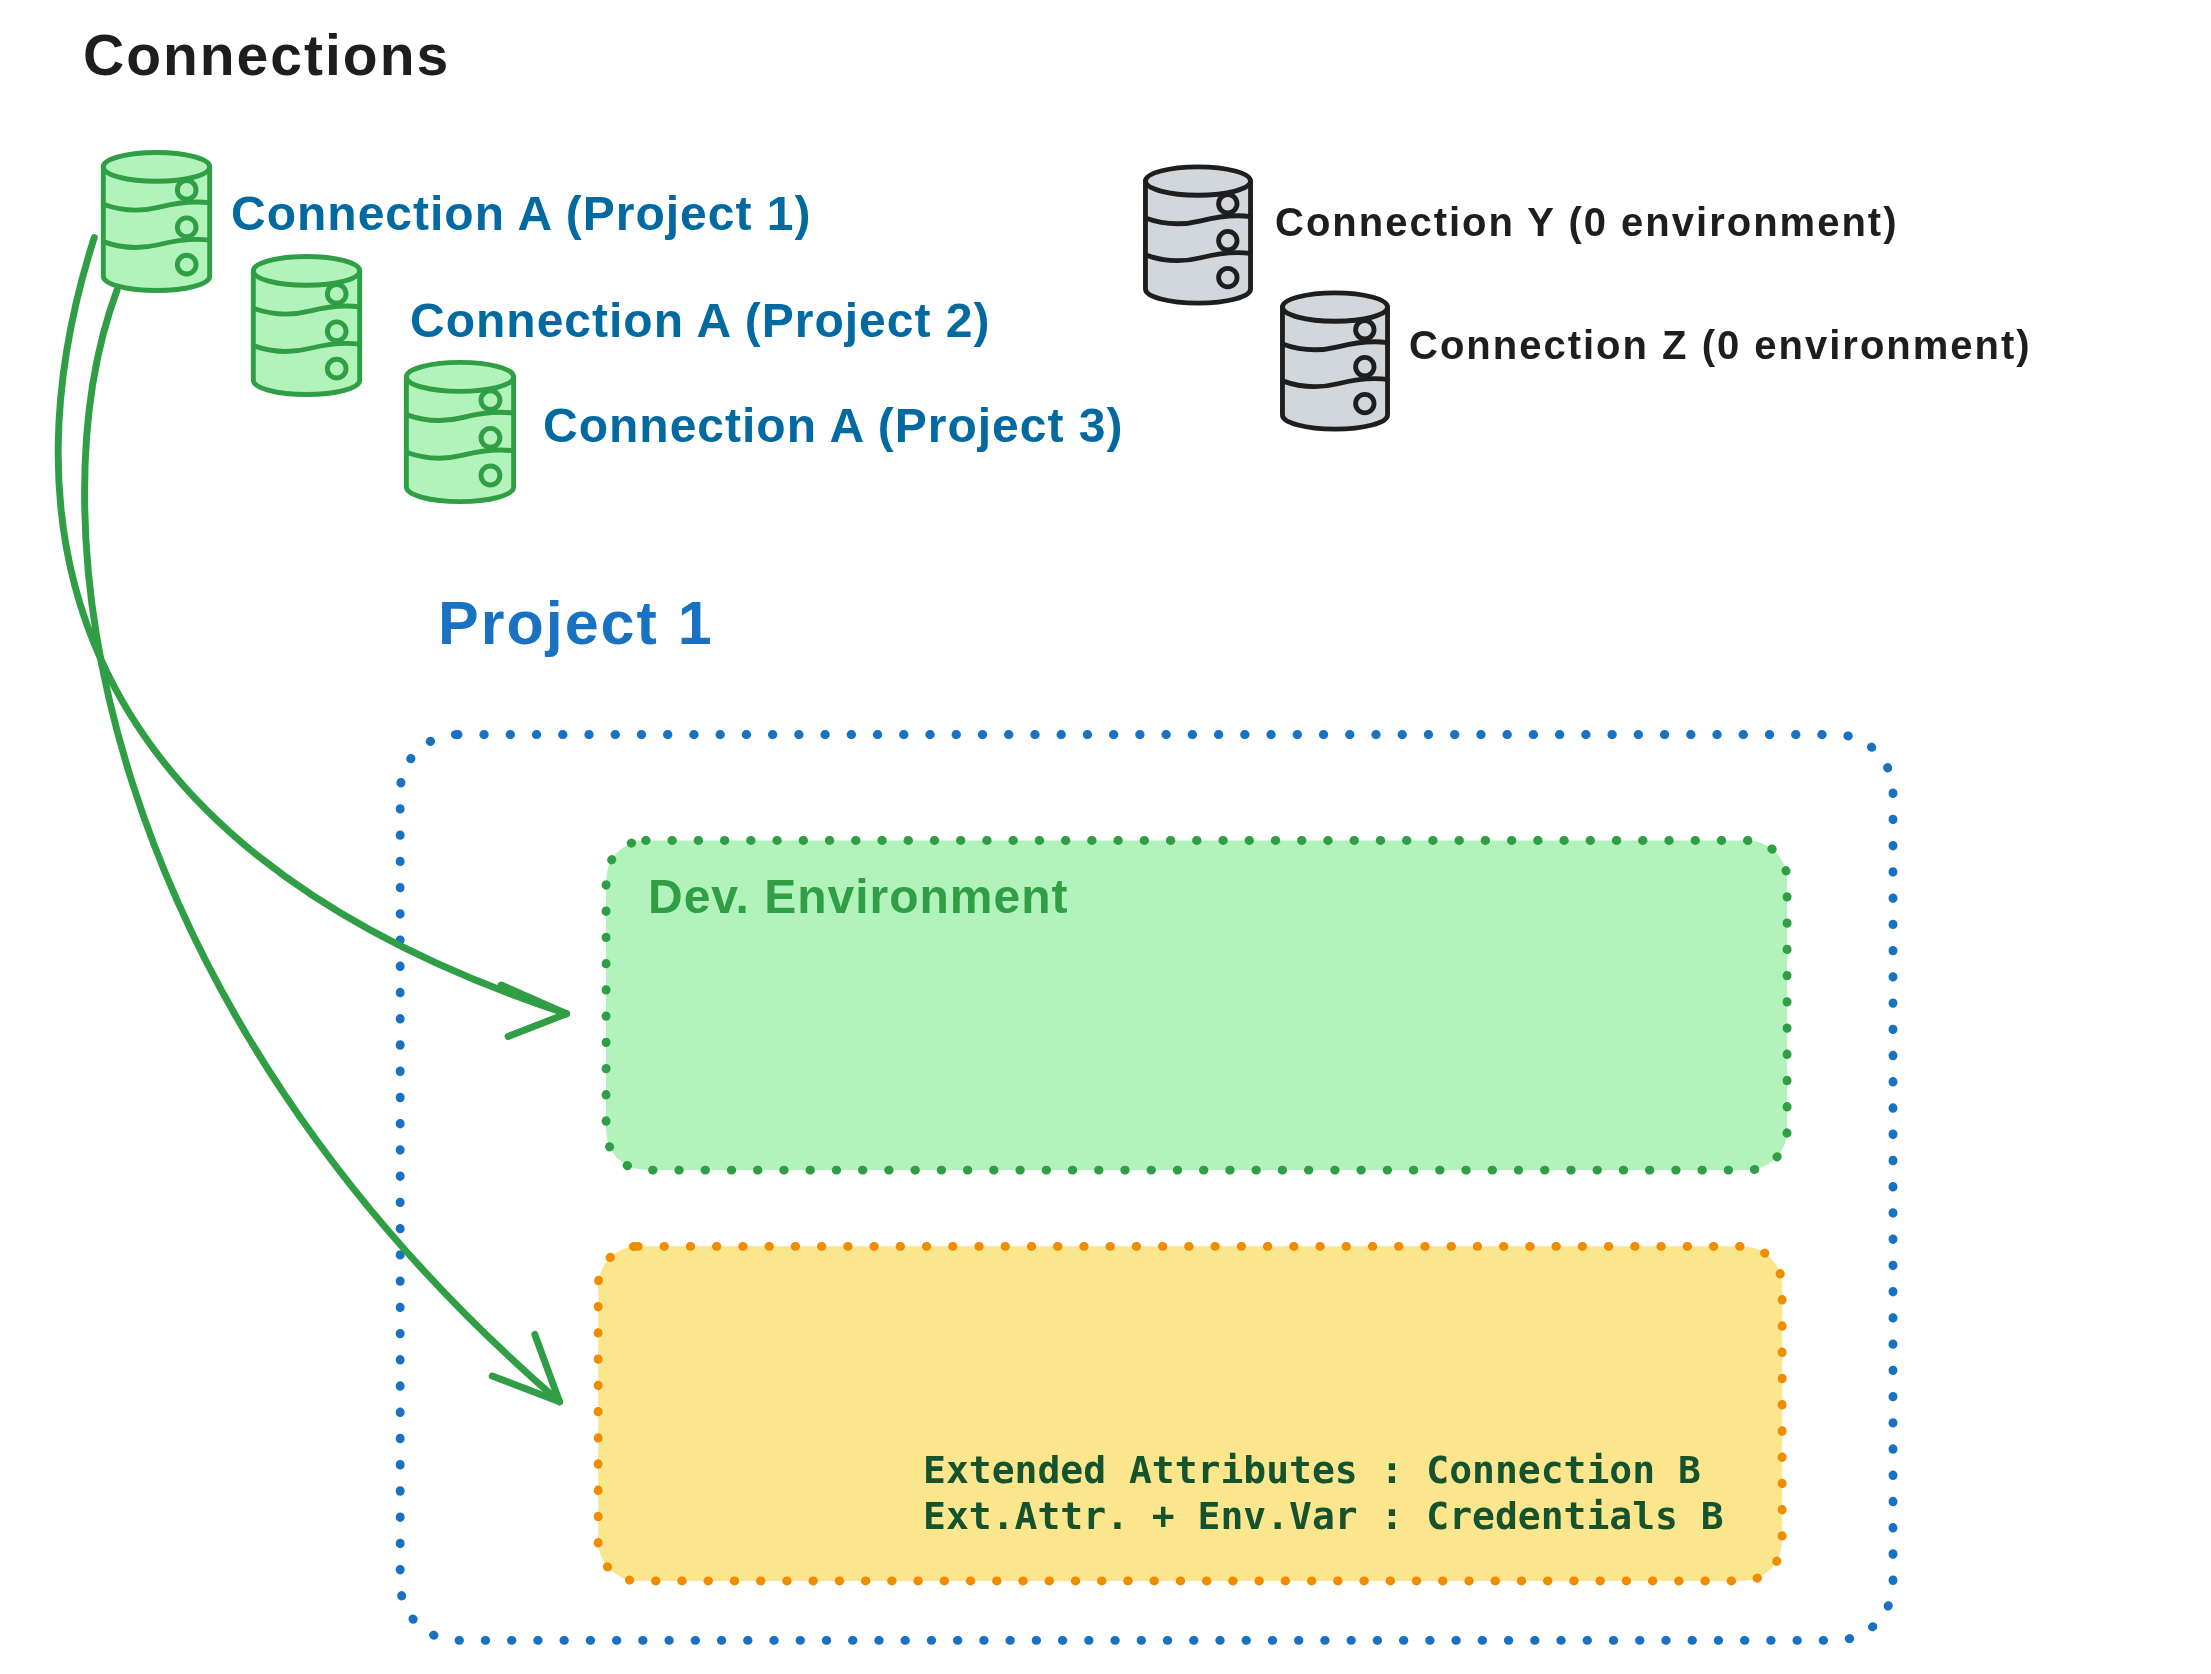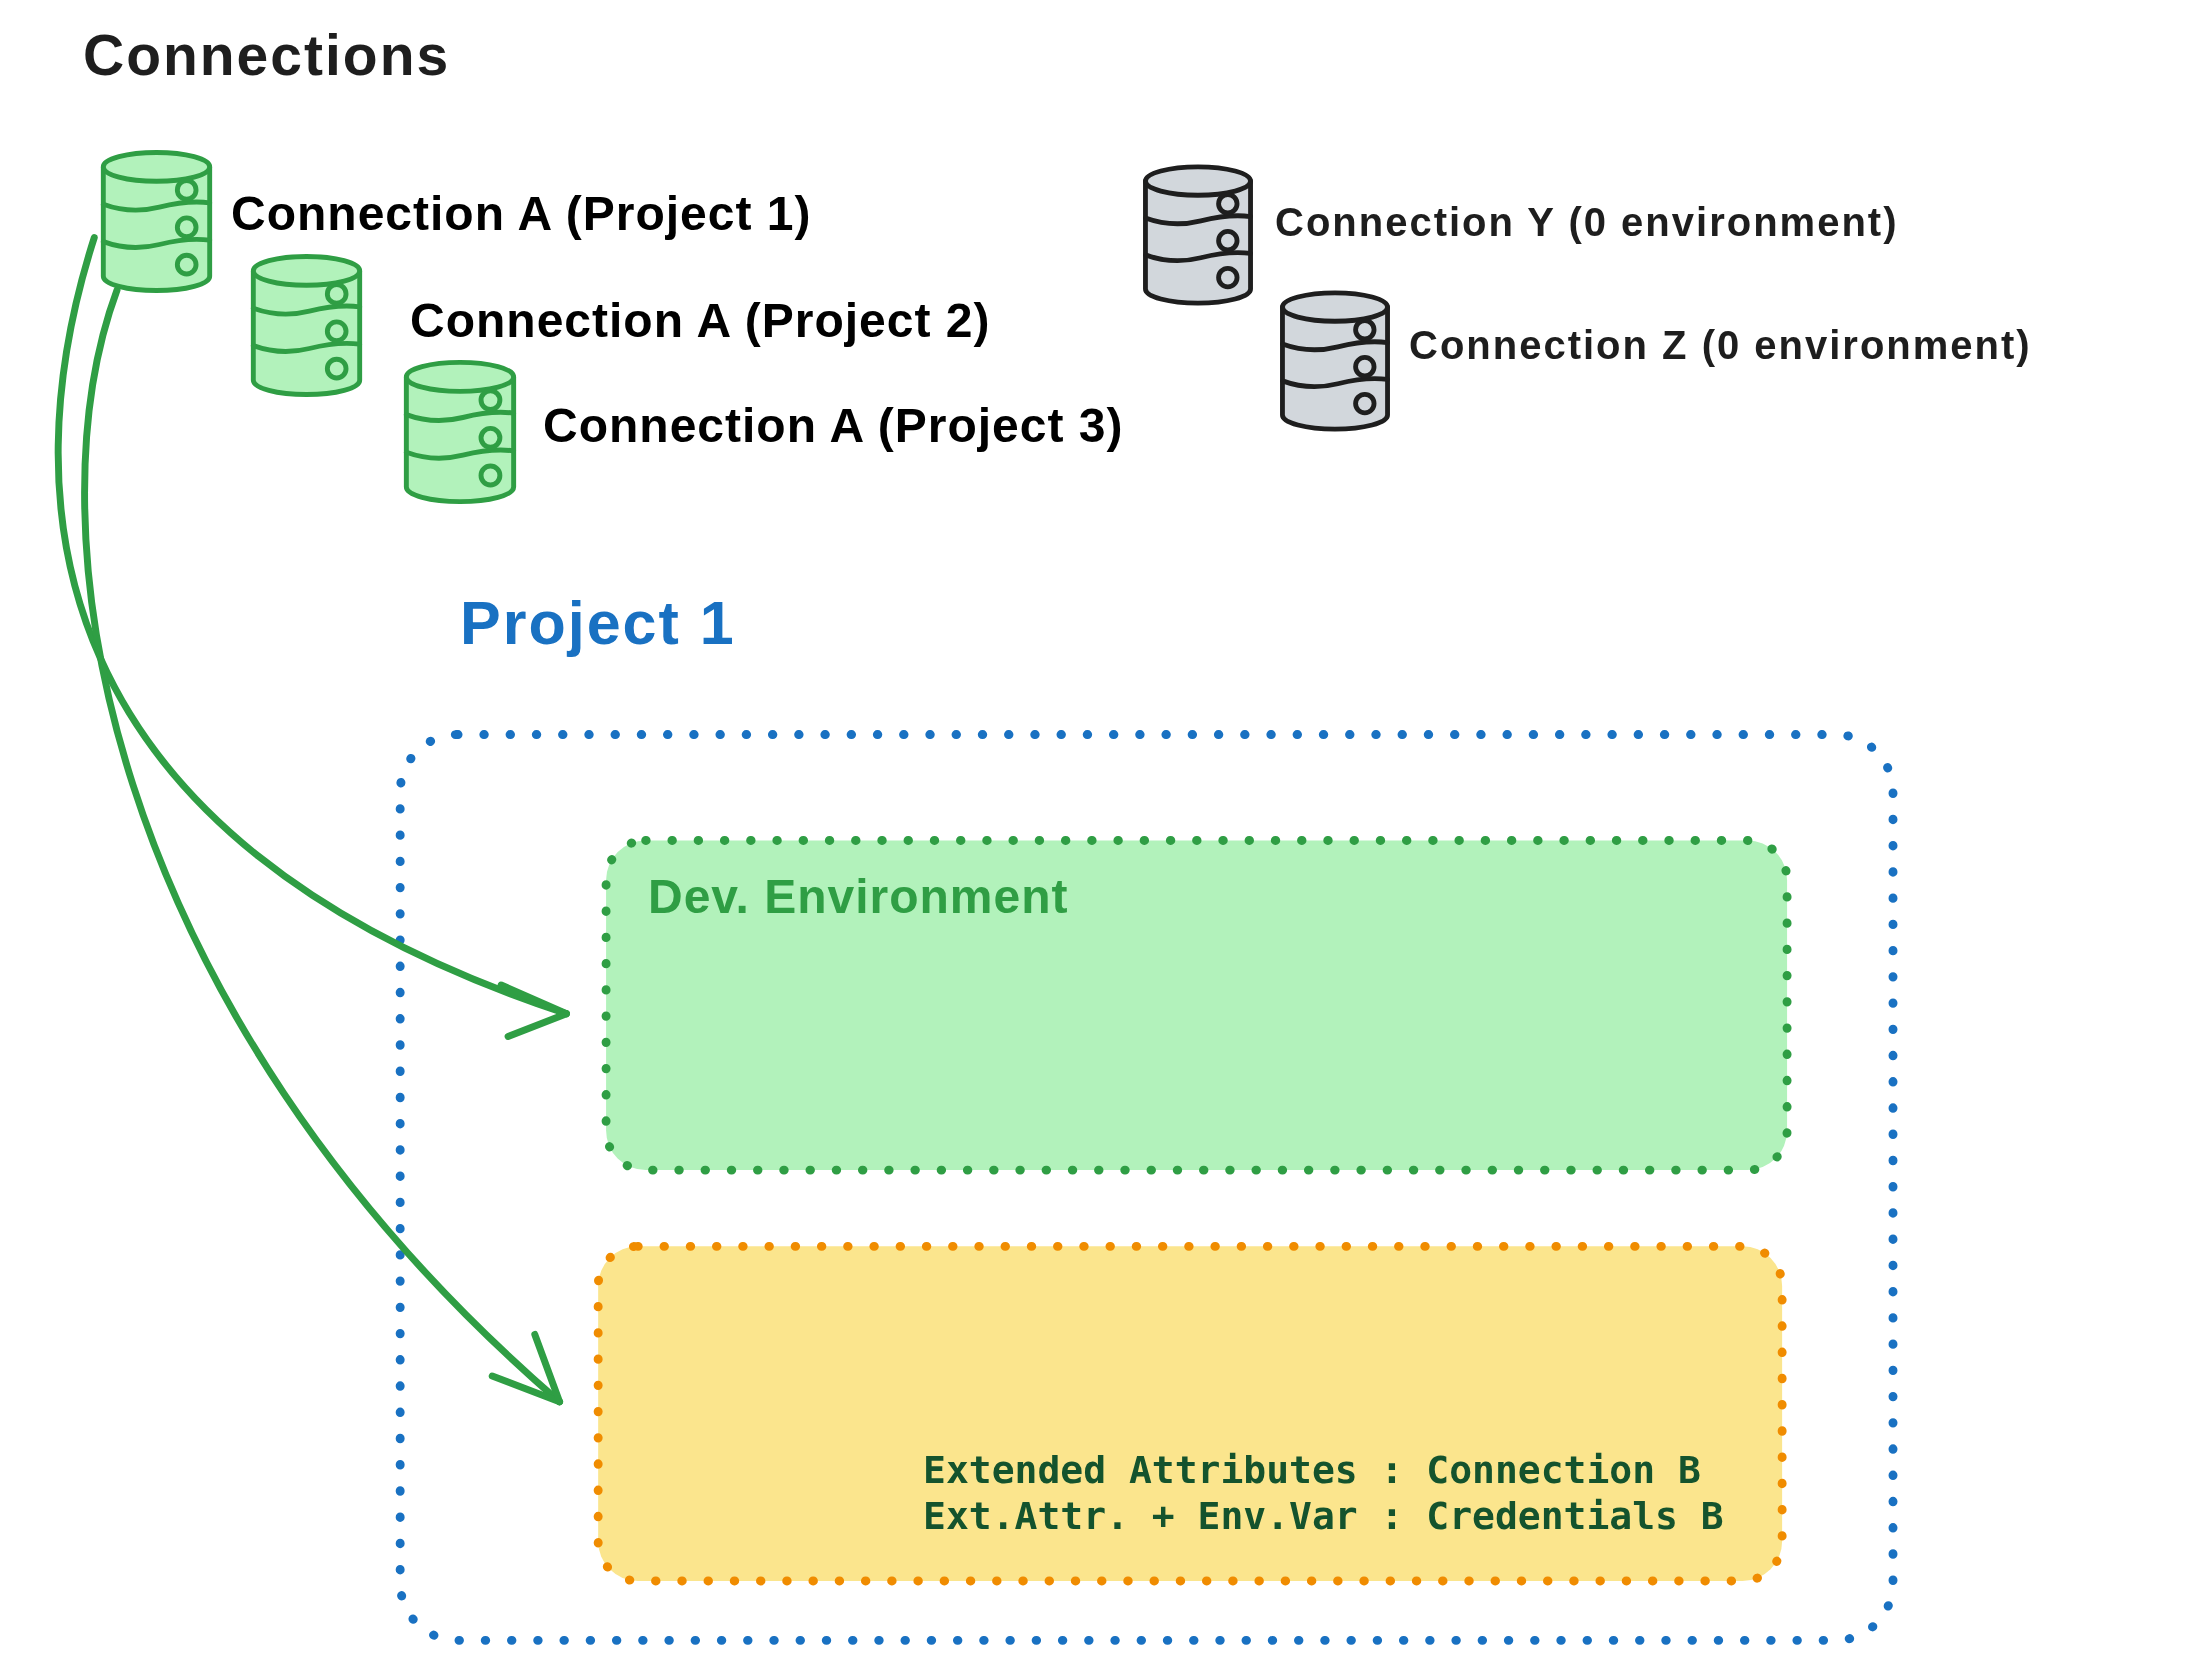--- a/index.html
+++ b/index.html
@@ -9,29 +9,29 @@
     background:#ffffff;
     overflow:hidden;
     font-family:"Liberation Sans", sans-serif;
   }
   .layer{position:absolute;left:0;top:0;}
   .txt{position:absolute;white-space:nowrap;}
   .title{
     left:83px;top:22px;
     font-size:57px;font-weight:700;color:#1e1e1e;letter-spacing:2px;
   }
-  .conn-label{font-size:48px;font-weight:600;color:#000000;letter-spacing:1px;}
+  .conn-label{font-size:48px;font-weight:600;color:#0369a1;letter-spacing:1px;}
   .conn-label.g1{left:231px;top:186px;}
   .conn-label.g2{left:386px;top:293px;margin-left:24px;}
   .conn-label.g3{left:543px;top:398px;}
   .conn-label-dark{font-size:40px;font-weight:600;color:#1e1e1e;letter-spacing:2px;}
   .conn-label-dark.y{left:1275px;top:200px;}
   .conn-label-dark.z{left:1409px;top:323px;}
   .project-title{
-    left:460px;top:588px;
+    left:438px;top:588px;
     font-size:61px;font-weight:700;color:#1971c2;letter-spacing:2px;
   }
   .env-title{font-size:48px;font-weight:600;letter-spacing:1px;}
   .env-title.dev{left:648px;top:869px;color:#2f9e44;}
   .env-title.prod{left:658px;top:1281px;color:#f08c00;}
   .mono{
     font-family:"DejaVu Sans Mono","Liberation Mono",monospace;
     font-weight:700;font-size:38px;line-height:46px;
   }
   .dev-cred{left:998px;top:1081px;color:#2f9e44;}

